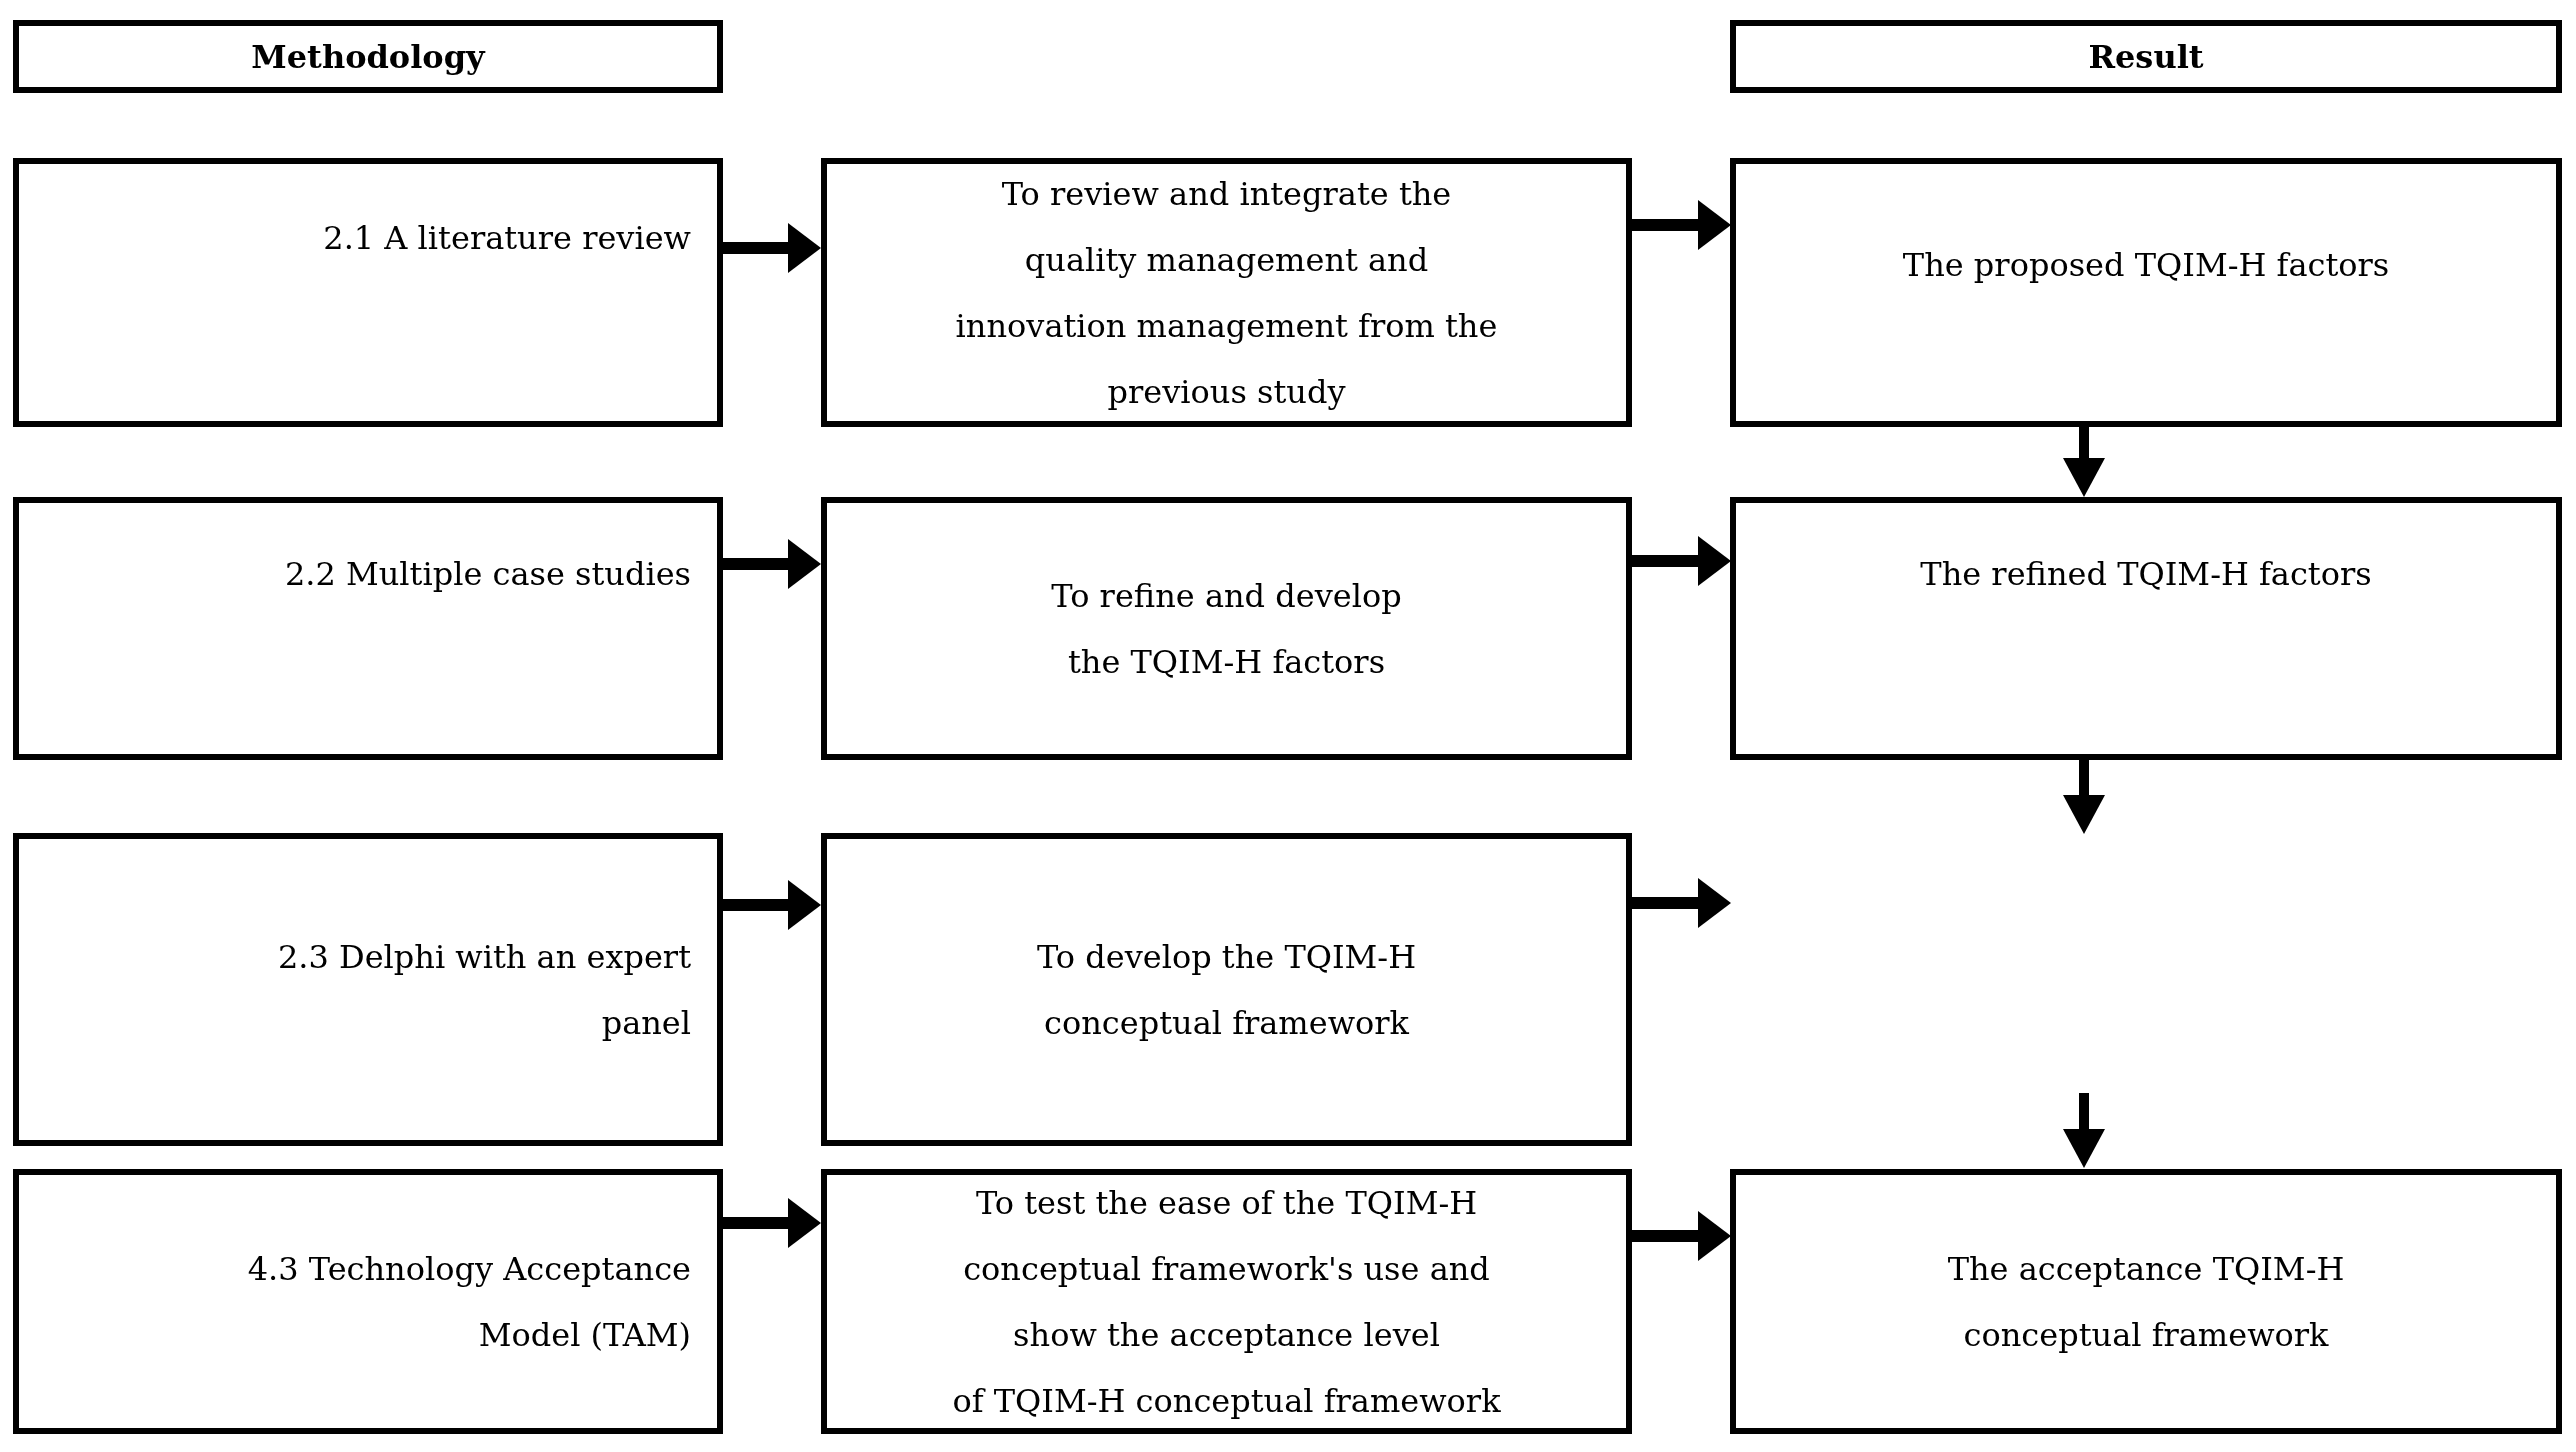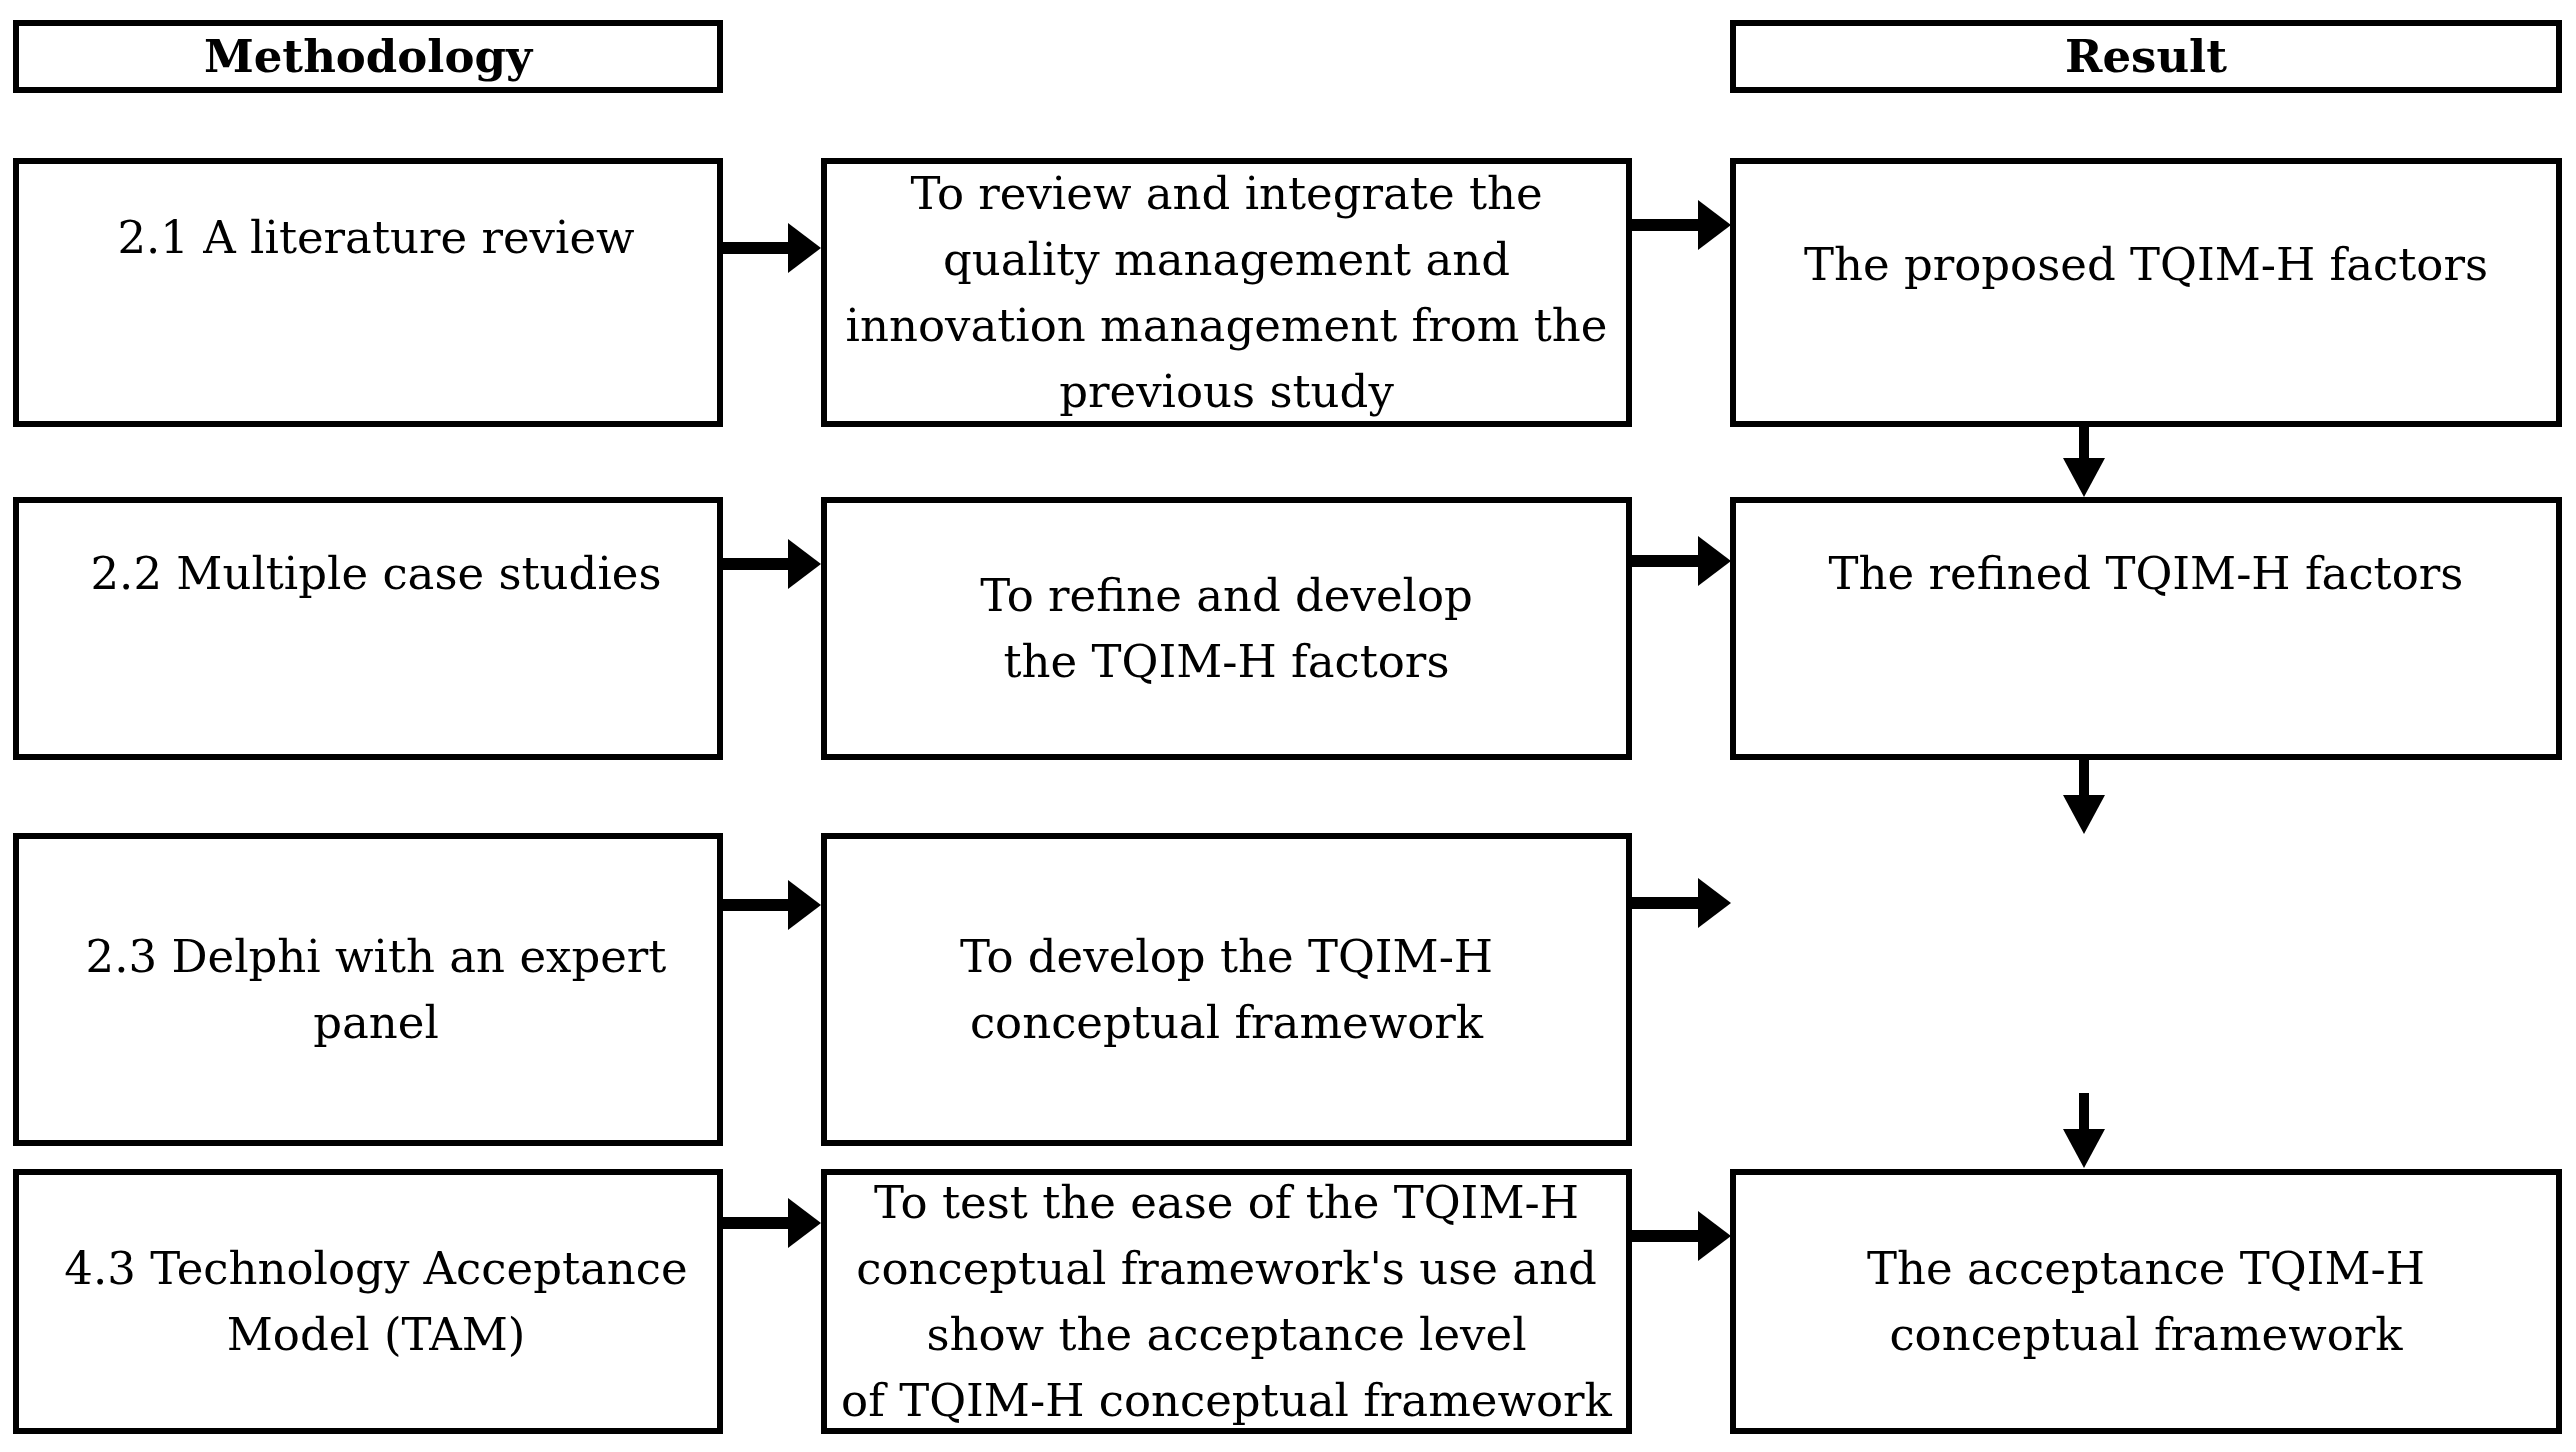--- a/index.html
+++ b/index.html
@@ -15,42 +15,42 @@
     font-family: "DejaVu Serif", "Liberation Serif", serif;
     color: #000000;
   }
   .box {
     position: absolute;
     box-sizing: border-box;
     border: 6.1px solid #000000;
     background: #ffffff;
     display: flex;
     align-items: center;
-    font-size: 45px;
+    font-size: 32px;
     line-height: 66px;
   }
   .box .txt {
     white-space: pre-line;
     width: 100%;
   }
   .header-box {
     justify-content: center;
     text-align: center;
     font-weight: bold;
   }
   .col-method { left: 13px;   width: 710px; }
   .col-obj    { left: 821px;  width: 811px; }
   .col-res    { left: 1730px; width: 832px; }
   .row-hdr { top: 20px;   height: 73px;  }
   .row-1   { top: 158px;  height: 269px; }
   .row-2   { top: 497px;  height: 263px; }
   .row-3   { top: 833px;  height: 313px; }
   .row-4   { top: 1169px; height: 265px; }
   .method-box {
-    text-align: center;
+    text-align: right;
     padding: 0 26px 0 42px;
   }
   .center-box {
     justify-content: center;
     text-align: center;
     padding: 0 14px;
   }
   
   .up1 { padding-bottom: 56px; }
   .up2 { padding-bottom: 109px; }

